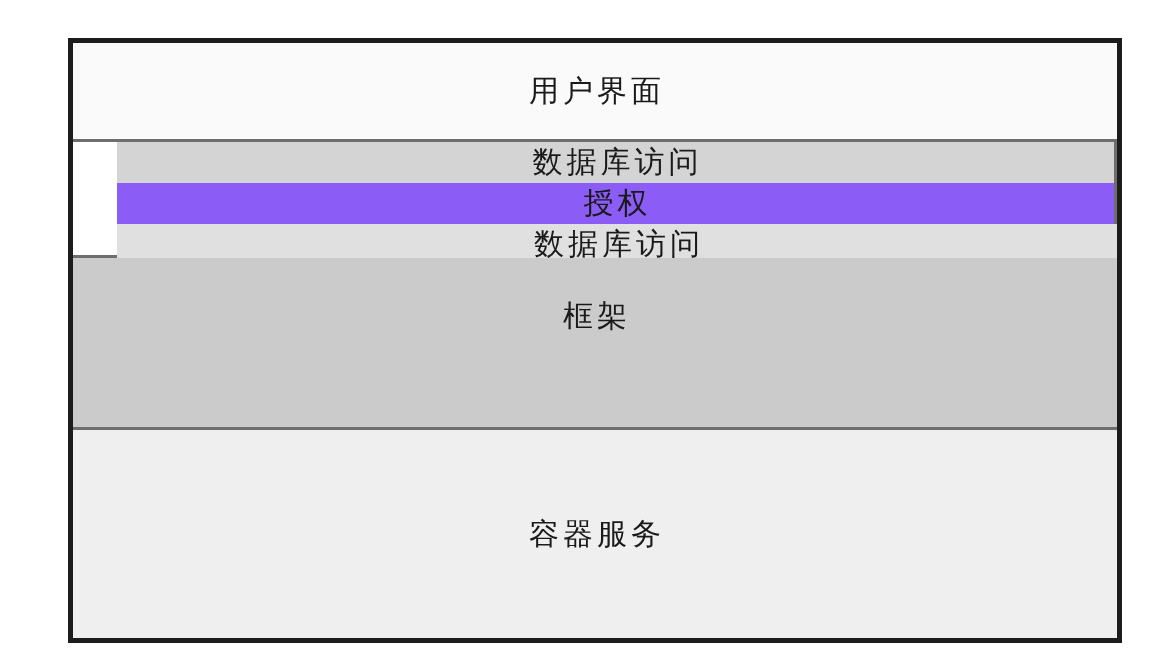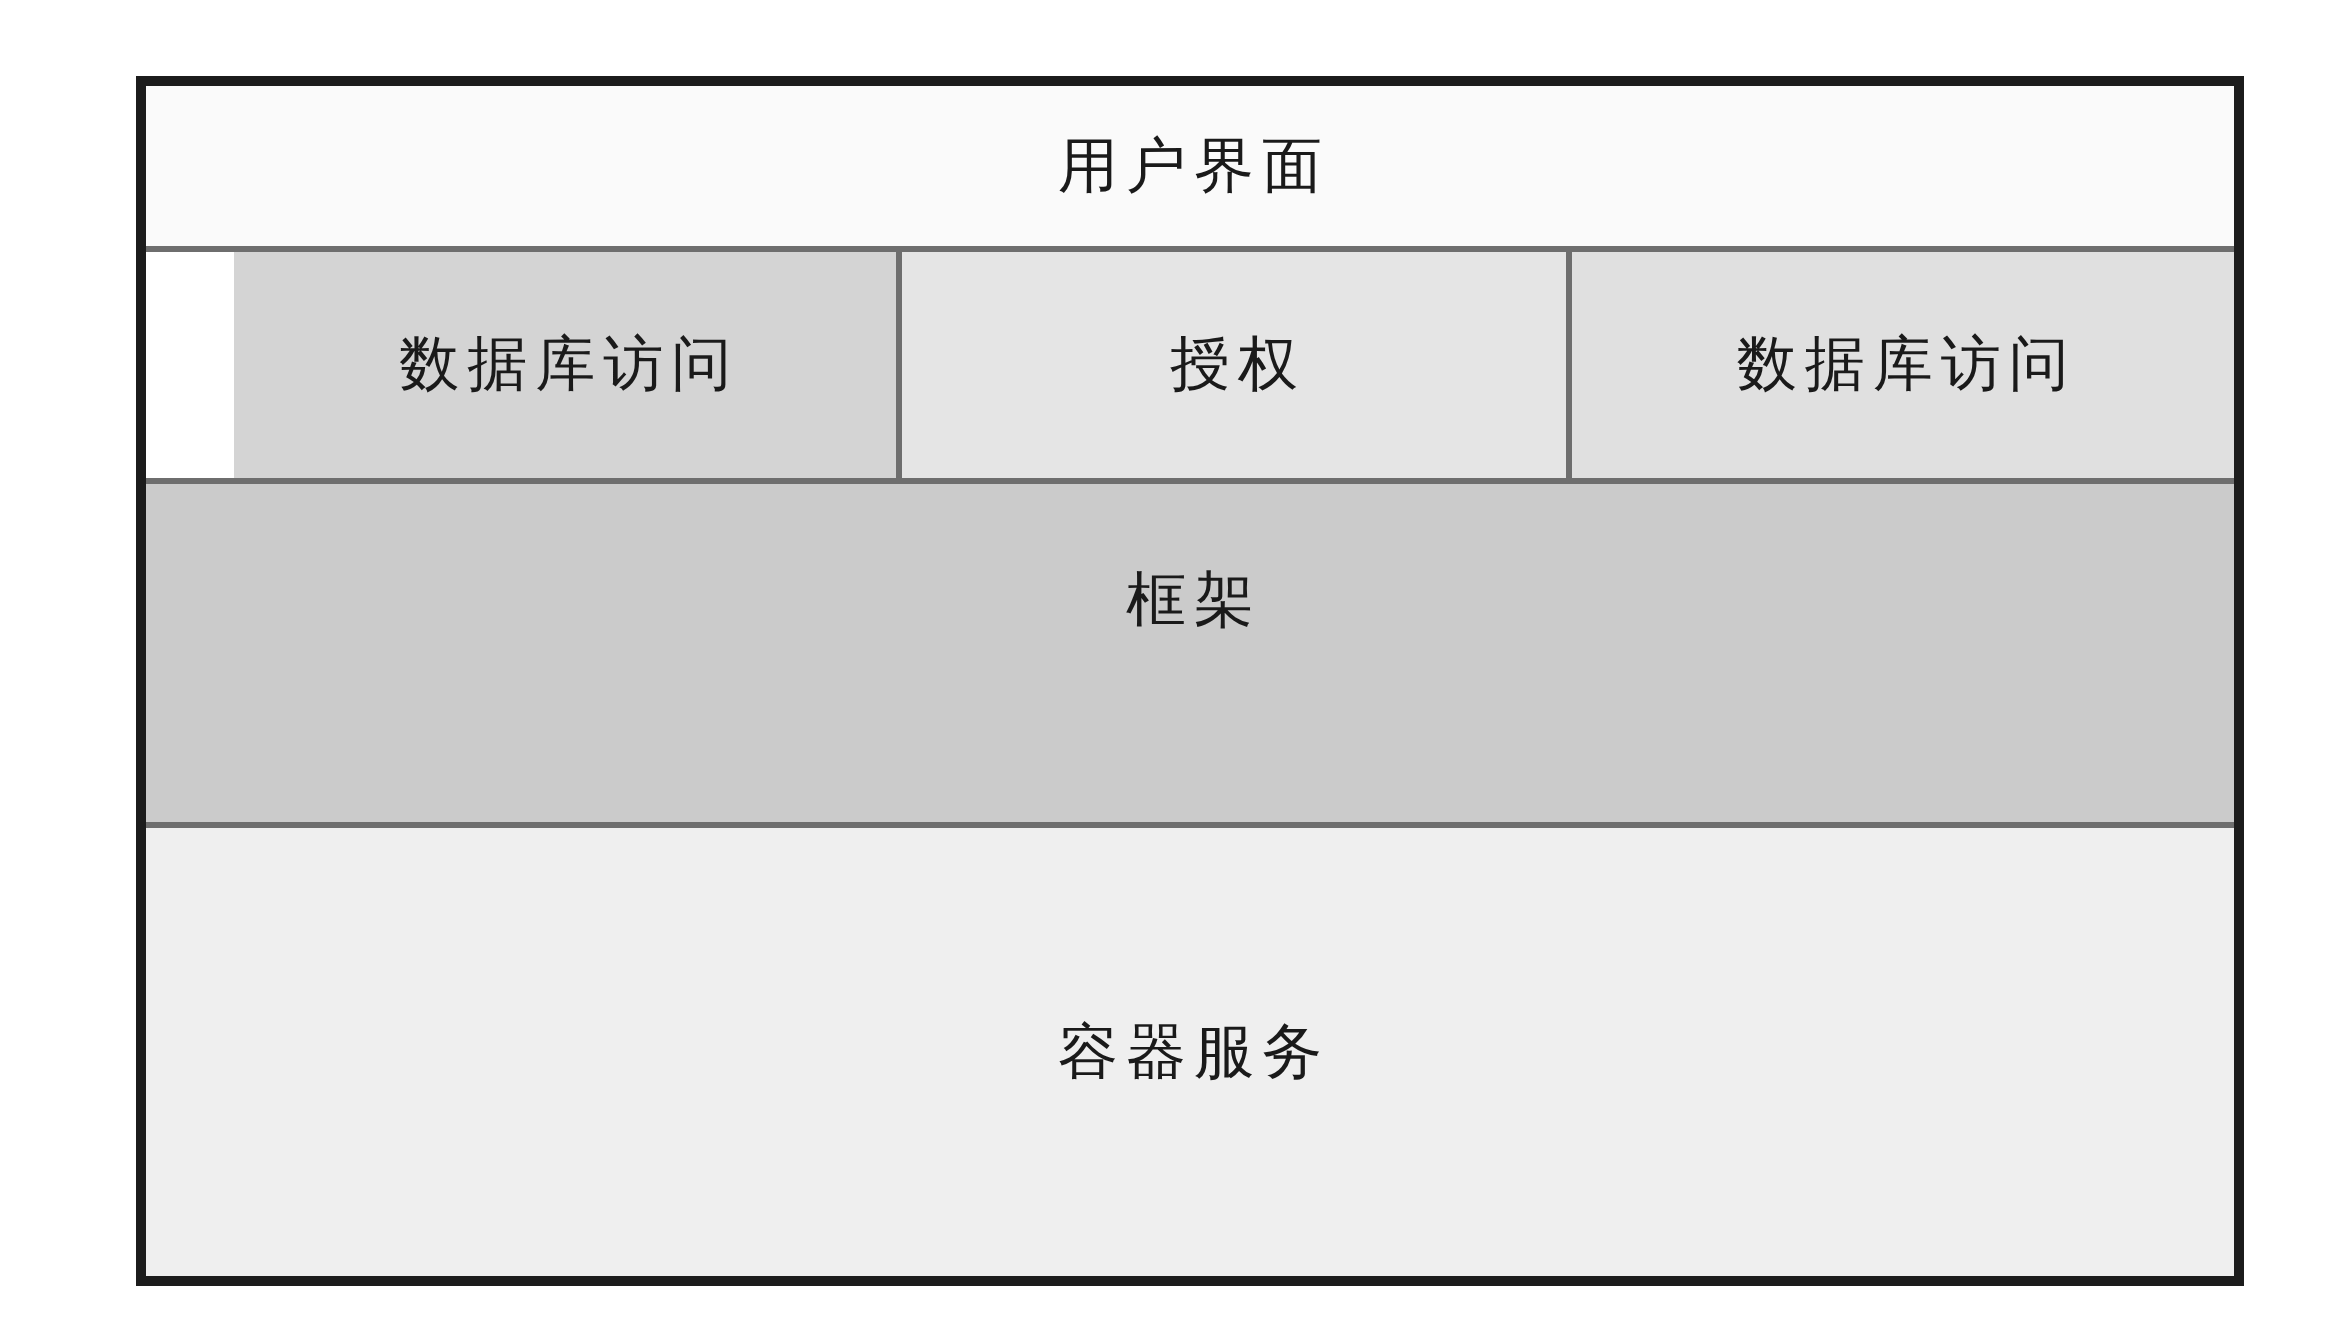--- a/index.html
+++ b/index.html
@@ -33,27 +33,27 @@
     letter-spacing: 4px;
     white-space: nowrap;
     text-indent: 4px; 
   }
   .layer {
     display: flex;
     align-items: center;
     justify-content: center;
   }
   .layer-ui {
-    height: 83px;
+    height: 99px;
     border-bottom: 3px solid var(--divider);
   }
   .layer-mid {
     height: 116px;
     display: flex;
-    flex-direction: row;
+    flex-direction: column;
     border-bottom: 3px solid var(--divider);
     padding-left: 44px;
   }
   .mid-box {
     flex: 1 1 0;
     display: flex;
     align-items: center;
     justify-content: center;
   }
   .mid-box.with-right-divider {
@@ -94,21 +94,21 @@
 <div class="diagram">
 
   <div class="layer layer-ui" style="background: rgb(250, 250, 250);">
     <span class="label">用户界面</span>
   </div>
 
   <div class="layer-mid">
     <div class="mid-box with-right-divider" style="background: rgb(212, 212, 212);">
       <span class="label">数据库访问</span>
     </div>
-    <div class="mid-box with-right-divider" style="background: #e5e5e5; font-family: Liberation Serif, serif;">
+    <div class="mid-box with-right-divider" style="background: #8b5cf6; font-family: Liberation Serif, serif;">
       <span class="label">授权</span>
     </div>
     <div class="mid-box" style="background: rgb(224, 224, 224);">
       <span class="label">数据库访问</span>
     </div>
   </div>
 
   <div class="layer-framework" style="background: rgb(203, 203, 203);">
     <div class="framework-label-zone">
       <span class="label">框架</span>

